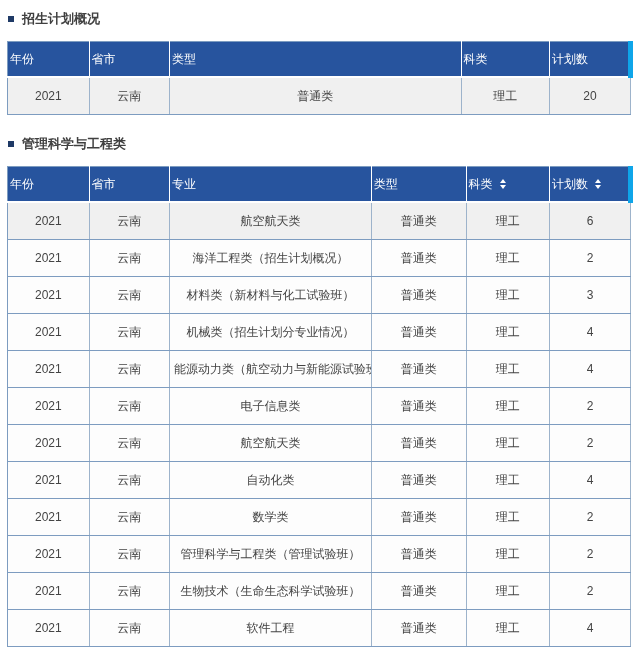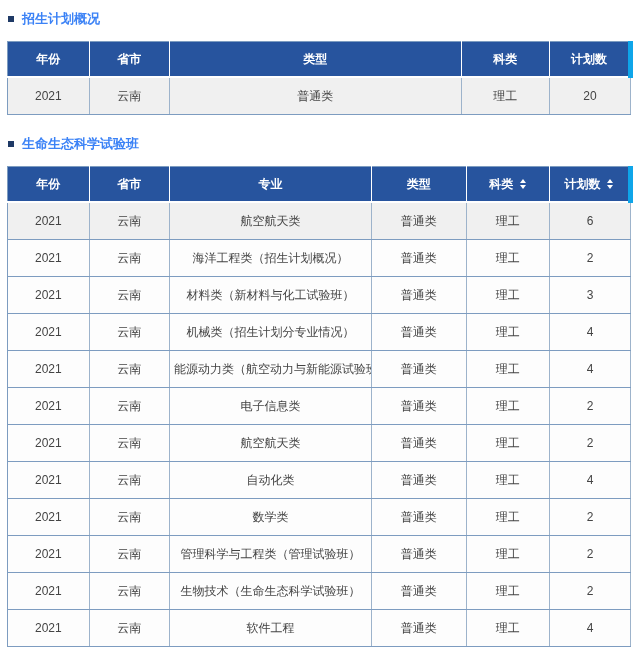--- a/index.html
+++ b/index.html
@@ -6,38 +6,38 @@
   body{
     width:640px;height:650px;overflow:hidden;
     font-family:"Liberation Sans","DejaVu Sans",sans-serif;
     -webkit-font-smoothing:antialiased;
   }
   .page{padding:10px 7px 0 7px;}
 
   
   .sec-title{
     margin:0 0 0 1px;
-    font-size:13px;font-weight:600;color:#3b82f6;
+    font-size:13px;font-weight:600;color:#404040;
     display:flex;align-items:center;line-height:18px;
   }
   .bullet{
     display:inline-block;width:6px;height:6px;background:#1f3a66;
     margin-right:8px;flex:0 0 auto;
   }
   .sec{margin-bottom:18px;}
   .sec-2{margin-top:20px;}
 
   
   table.tbl{
     width:626px;table-layout:fixed;border-collapse:collapse;
     margin-top:13px;border:1px solid #7d9cc0;
   }
   table.tbl th{
     background:#27549e;color:#ffffff;
-    height:34px;font-size:12px;font-weight:bold;text-align:center;
+    height:34px;font-size:12px;font-weight:normal;text-align:left;
     border-right:1px solid rgba(255,255,255,0.45);
     border-bottom:2px solid #ffffff;
     padding:0 2px;white-space:nowrap;overflow:hidden;
   }
   table.tbl th:last-child{border-right:5px solid #0ea5e9;}
   table.tbl td{
     height:36px;font-size:12px;color:#444444;text-align:center;
     background:#fdfdfd;
     border-right:1px solid #9db3cb;
     border-bottom:1px solid #7d9cc0;
@@ -89,21 +89,21 @@
             <td>理工</td>
             <td>20</td>
           </tr>
         </tbody>
       </table>
   </div>
 
   <div class="sec sec-2">
     <h3 class="sec-title">
       <span class="bullet"></span>
-      <span>生命生态科学试验班</span>
+      <span>管理科学与工程类</span>
     </h3>
     <table class="tbl">
         <colgroup>
           <col style="width: 13.1%;">
           <col style="width: 12.9%;">
           <col style="width: 32.4%;">
           <col style="width: 15.2%;">
           <col style="width: 13.4%;">
           <col style="width: 13%;">
         </colgroup>

